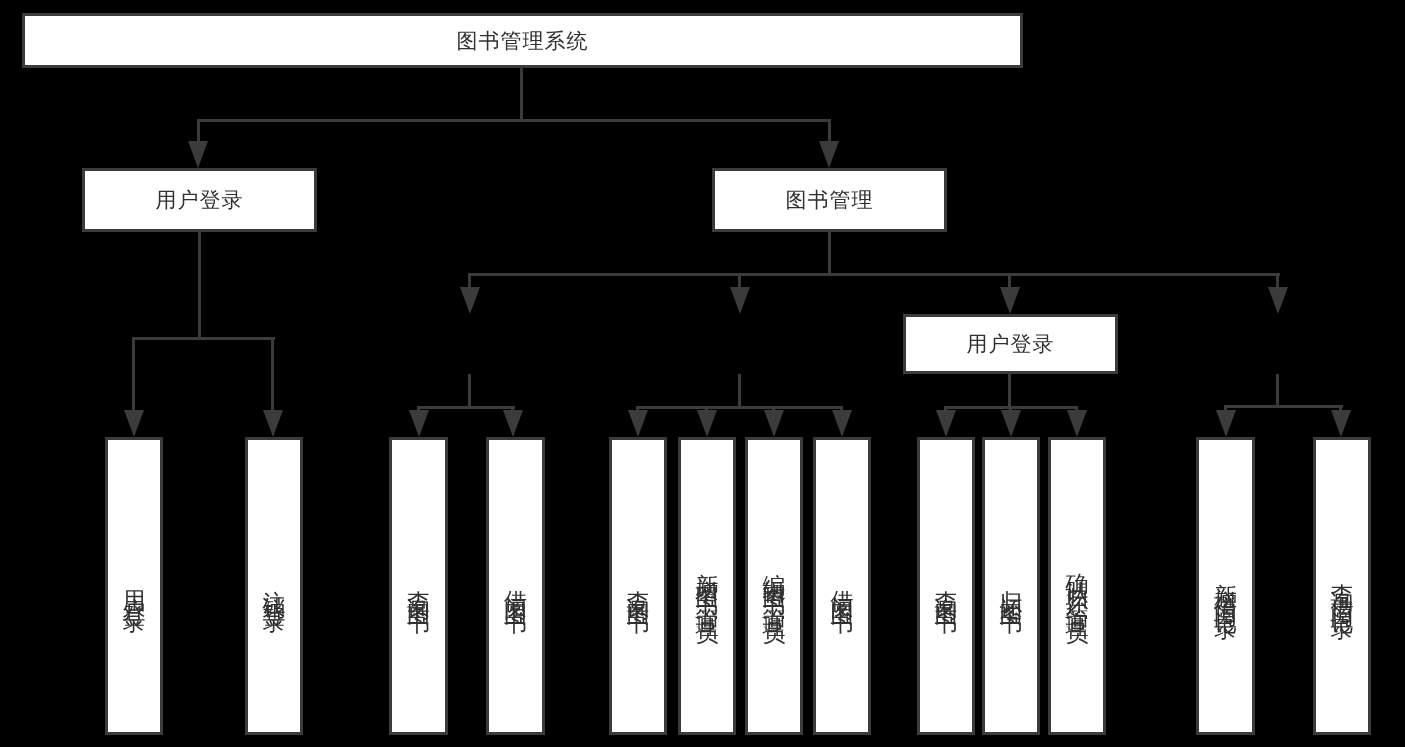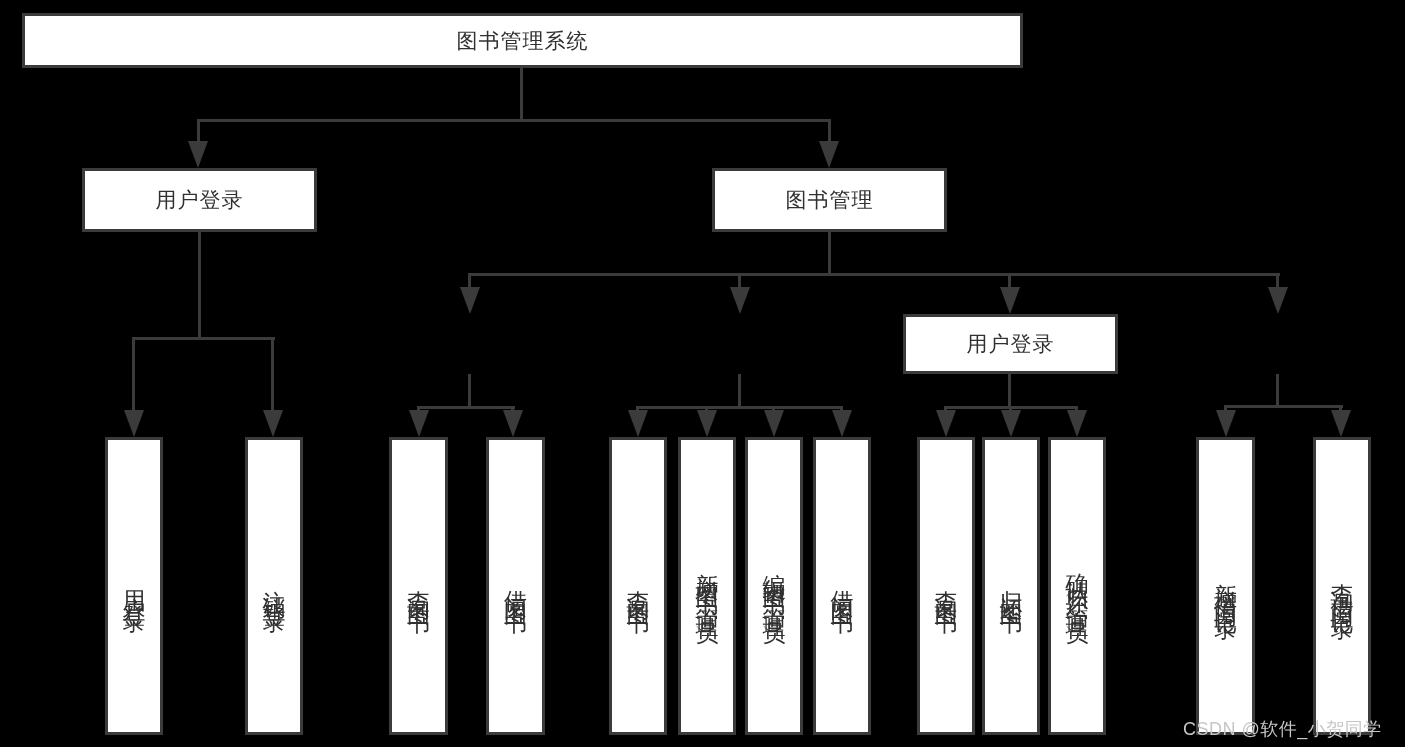--- a/index.html
+++ b/index.html
@@ -143,15 +143,14 @@
     <span class="lbl">确认归还（管理员）</span>
   </div>
 
   <div class="box leaf" style="left:1196px;top:437px;width:59px;height:298px;">
     <span class="lbl">新增借阅记录</span>
   </div>
   <div class="box leaf" style="left:1313px;top:437px;width:58px;height:298px;">
     <span class="lbl">查询借阅记录</span>
   </div>
 
-  <div class="watermark">CSDN @软件_小贺同学</div>
 
 </div>
 
 </body></html>

